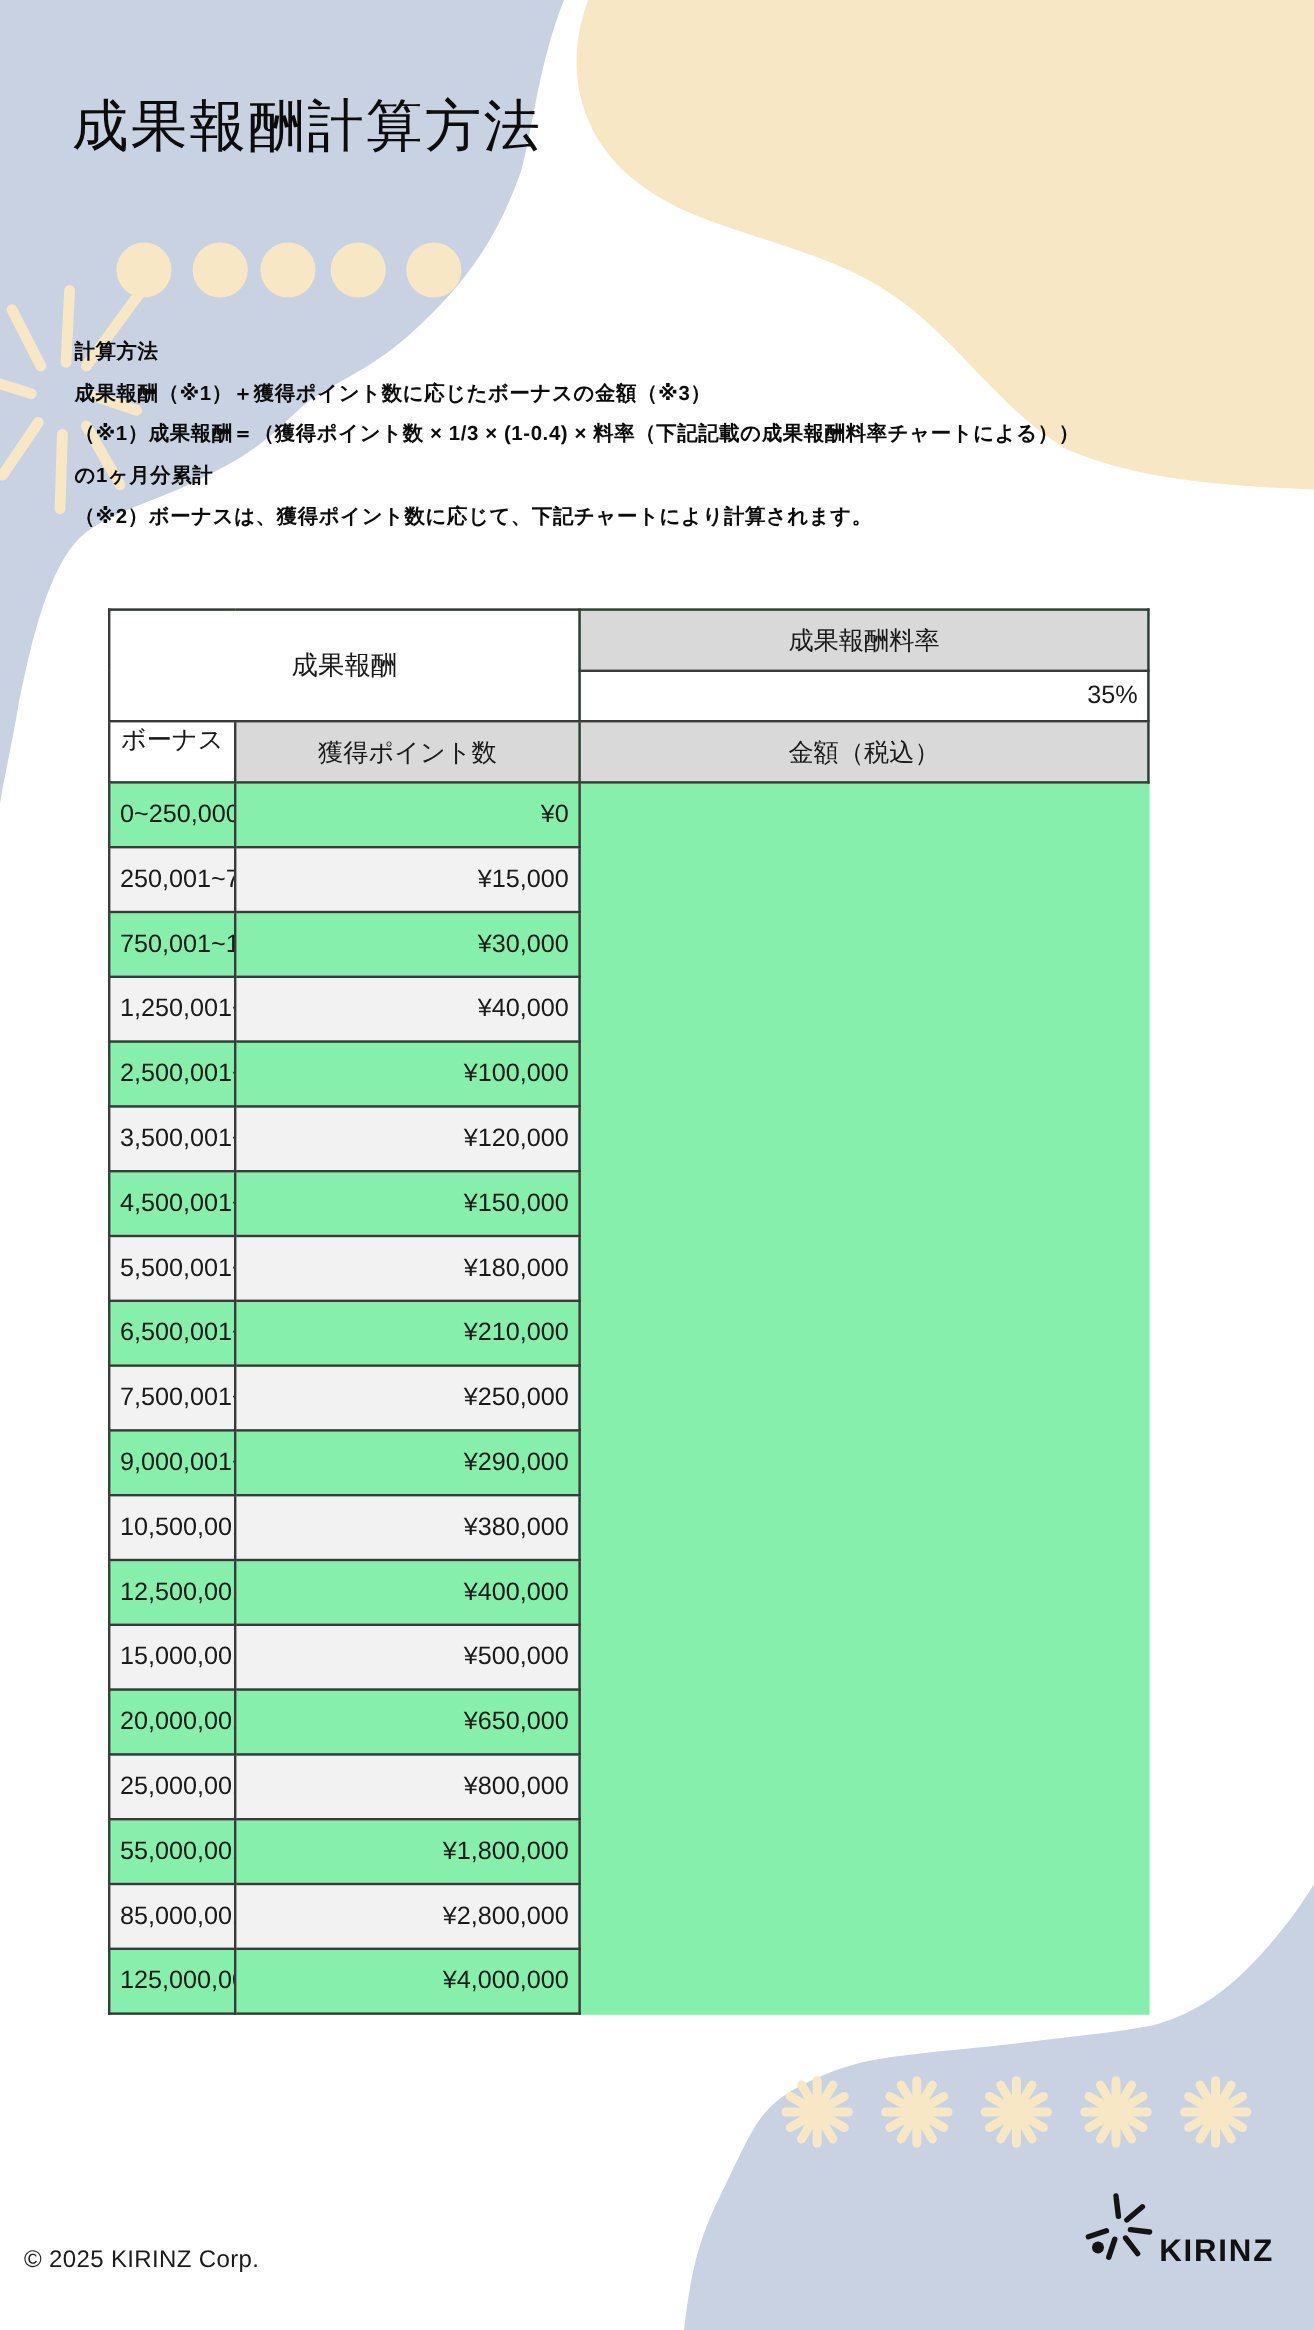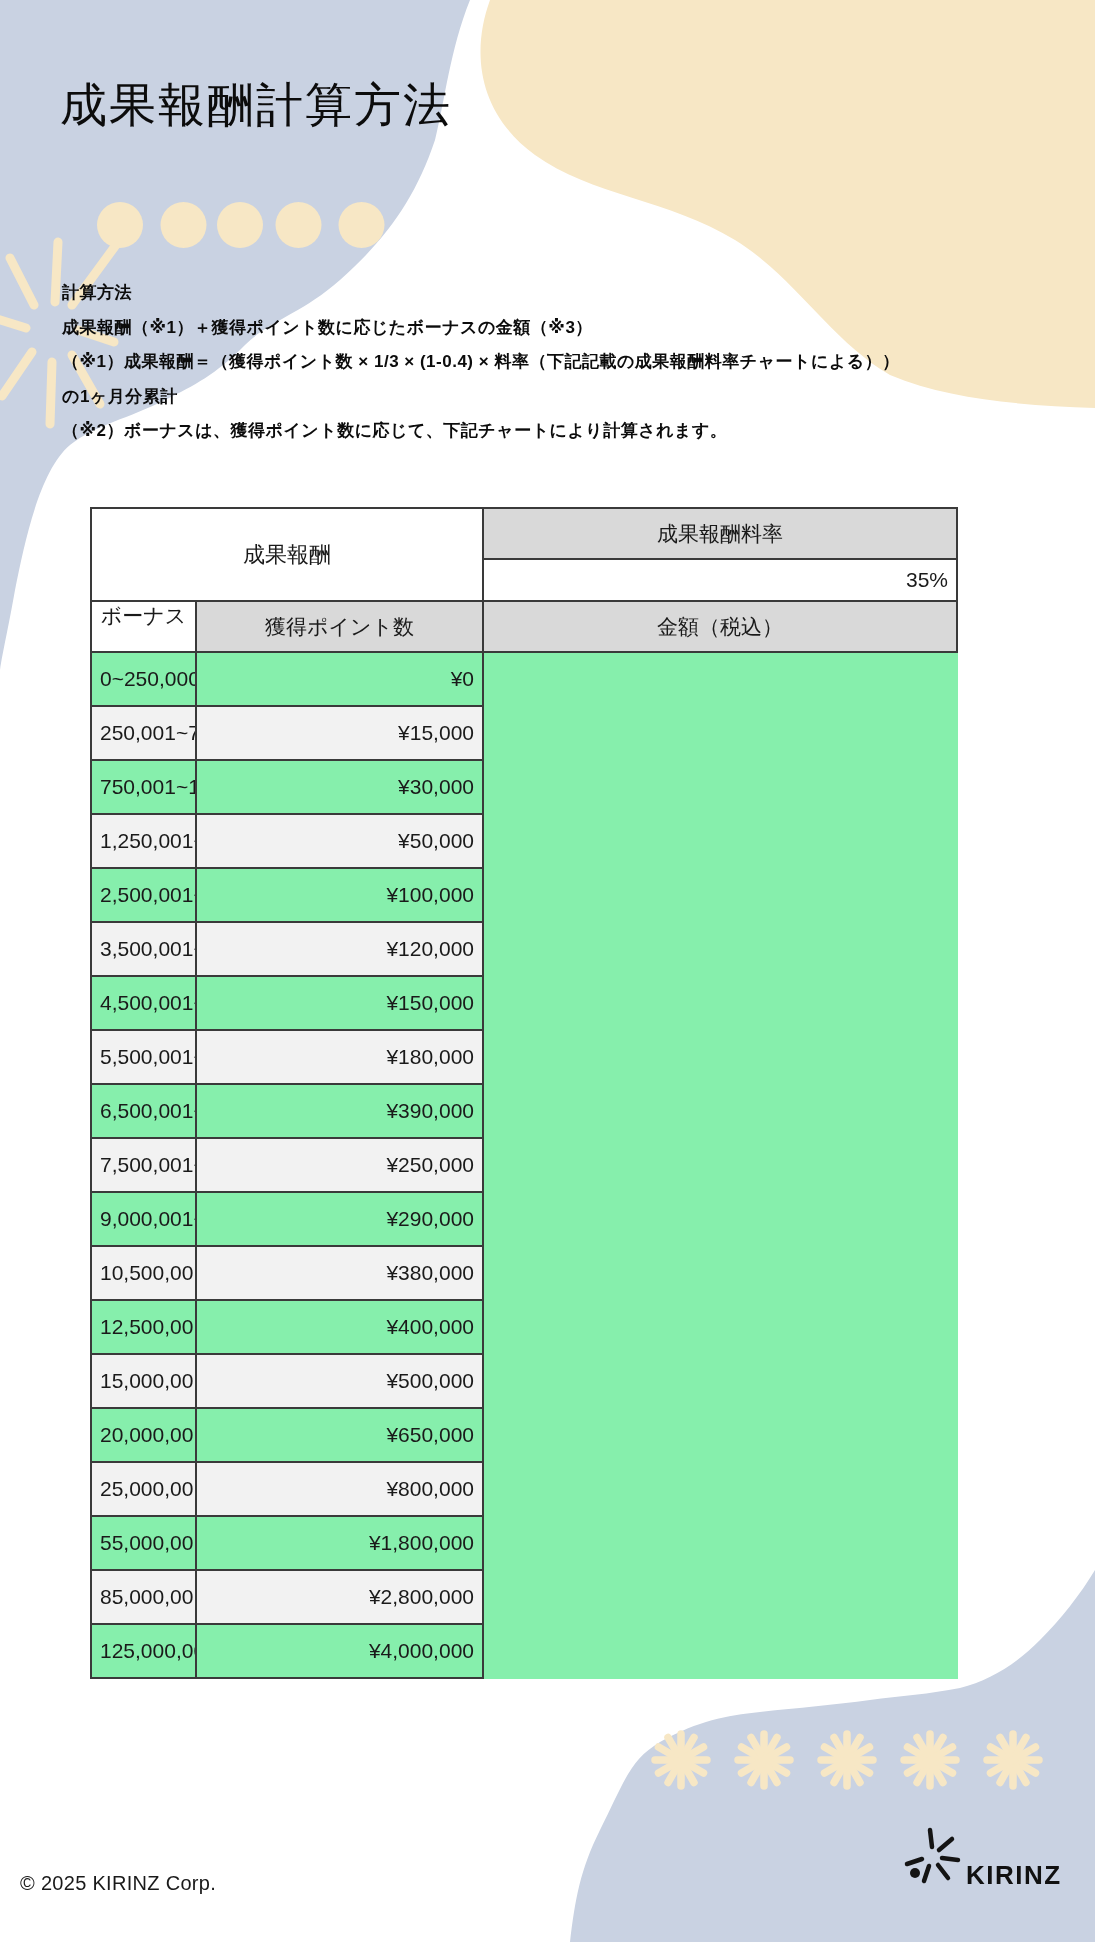--- a/index.html
+++ b/index.html
@@ -171,41 +171,41 @@
         <tr class="alt">
           <td class="points-cell">250,001~750,000</td>
           <td class="amount-cell">¥15,000</td>
         </tr>
         <tr>
           <td class="points-cell">750,001~1,250,000</td>
           <td class="amount-cell">¥30,000</td>
         </tr>
         <tr class="alt">
           <td class="points-cell">1,250,001~2,500,000</td>
-          <td class="amount-cell">¥50,000</td>
+          <td class="amount-cell">¥40,000</td>
         </tr>
         <tr>
           <td class="points-cell">2,500,001~3,500,000</td>
           <td class="amount-cell">¥100,000</td>
         </tr>
         <tr class="alt">
           <td class="points-cell">3,500,001~4,500,000</td>
           <td class="amount-cell">¥120,000</td>
         </tr>
         <tr>
           <td class="points-cell">4,500,001~5,500,000</td>
           <td class="amount-cell">¥150,000</td>
         </tr>
         <tr class="alt">
           <td class="points-cell">5,500,001~6,500,000</td>
           <td class="amount-cell">¥180,000</td>
         </tr>
         <tr>
           <td class="points-cell">6,500,001~7,500,000</td>
-          <td class="amount-cell">¥390,000</td>
+          <td class="amount-cell">¥210,000</td>
         </tr>
         <tr class="alt">
           <td class="points-cell">7,500,001~9,000,000</td>
           <td class="amount-cell">¥250,000</td>
         </tr>
         <tr>
           <td class="points-cell">9,000,001~10,500,000</td>
           <td class="amount-cell">¥290,000</td>
         </tr>
         <tr class="alt">

